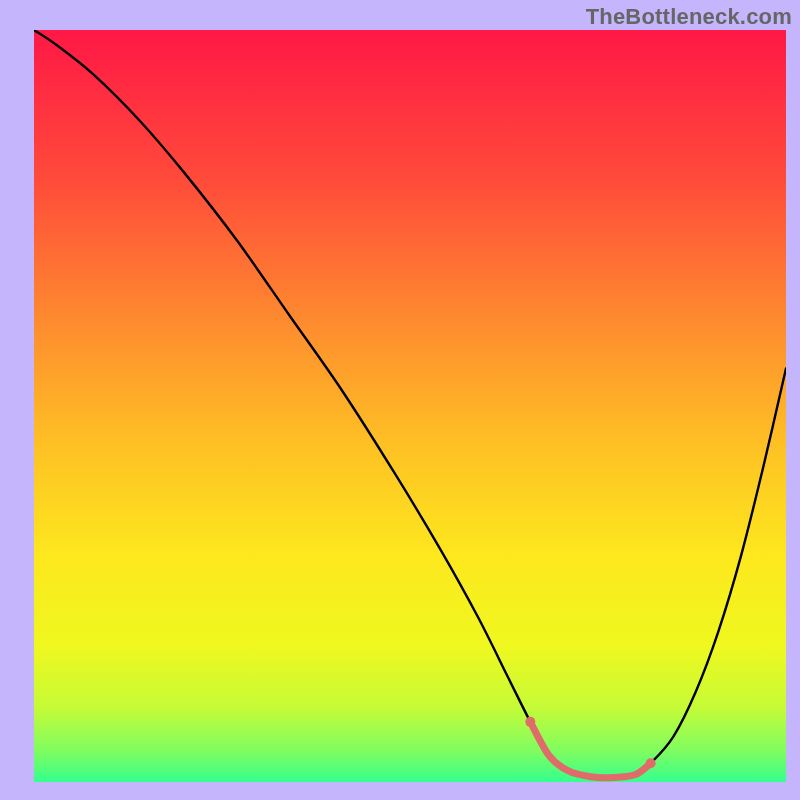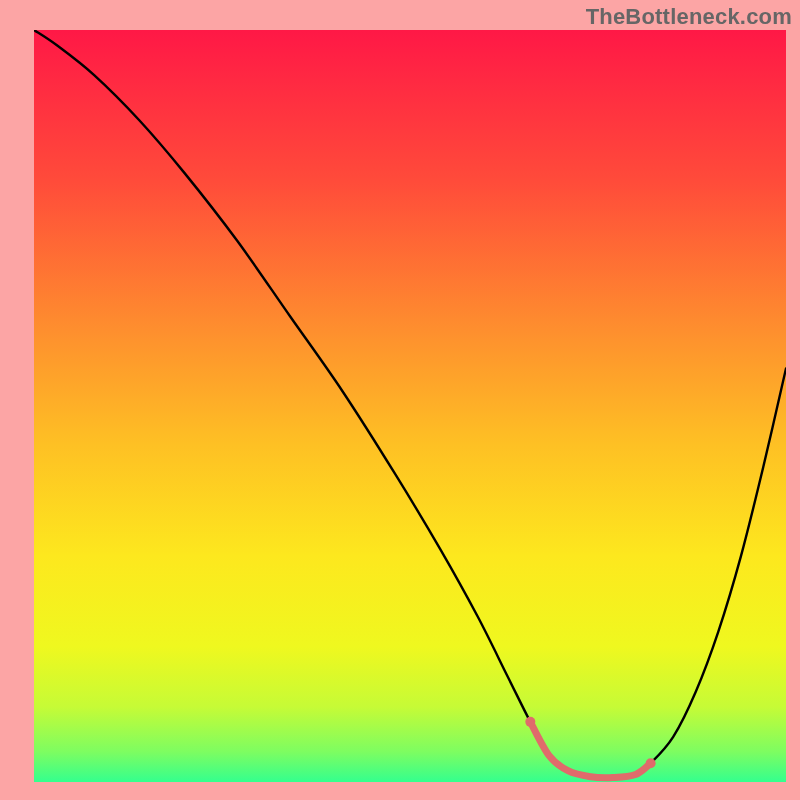--- a/index.html
+++ b/index.html
@@ -7,21 +7,21 @@
     padding: 0;
     width: 800px;
     height: 800px;
     background: #000;
     font-family: Arial, Helvetica, sans-serif;
   }
   .container {
     position: relative;
     width: 800px;
     height: 800px;
-    background: #fca5a5;
+    background: #c4b5fd;
   }
   .watermark {
     position: absolute;
     top: 4px;
     right: 8px;
     color: #666;
     font-size: 22px;
     font-weight: bold;
     z-index: 5;
     letter-spacing: 0.2px;

